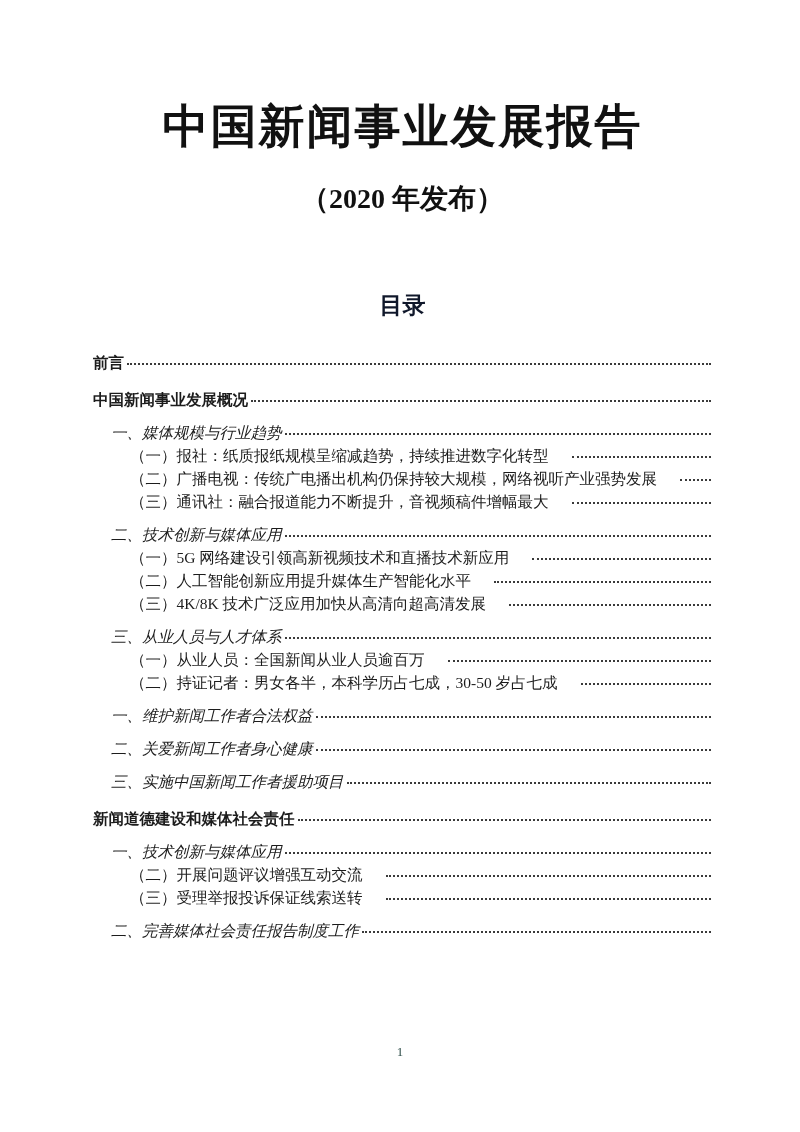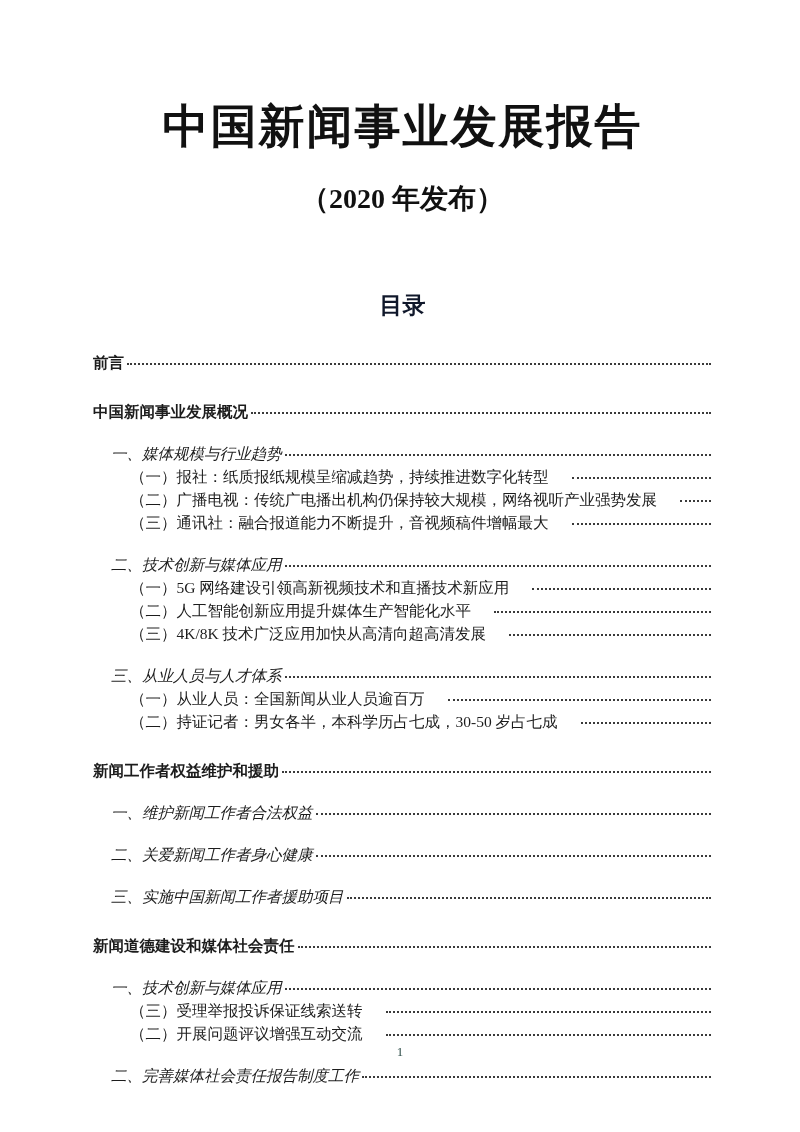--- a/index.html
+++ b/index.html
@@ -52,23 +52,23 @@
     flex: 0 0 auto;
   }
   .toc-row .leader {
     flex: 1 1 auto;
     border-bottom: 2px dotted #3a3a3a;
     margin-left: 3px;
     margin-right: 1px;
     transform: translateY(-3px);
     min-width: 10px;
   }
-  .toc-row.lvl0 { font-weight: 700; margin-top: 26px; }
+  .toc-row.lvl0 { font-weight: 700; margin-top: 14px; }
   .toc-row.lvl0:first-child { margin-top: 0; }
-  .toc-row.lvl1 { font-style: italic; margin-top: 19px; padding-left: 18px; }
+  .toc-row.lvl1 { font-style: italic; margin-top: 10px; padding-left: 18px; }
   .toc-row.lvl2 { padding-left: 37px; gap: 20px; }
   .page-number {
     position: absolute;
     bottom: 72px;
     left: 0;
     width: 100%;
     text-align: center;
     font-size: 13px;
     color: #2f4f4a;
   }
@@ -130,24 +130,20 @@
         <span class="leader" style="border-bottom-color: rgb(58, 58, 58);"></span>
       </div>
       <div class="toc-row lvl2">
         <span class="toc-label">（一）从业人员：全国新闻从业人员逾百万</span>
         <span class="leader" style="border-bottom-color: rgb(58, 58, 58);"></span>
       </div>
       <div class="toc-row lvl2">
         <span class="toc-label">（二）持证记者：男女各半，本科学历占七成，30-50 岁占七成</span>
         <span class="leader" style="border-bottom-color: rgb(58, 58, 58);"></span>
       </div>
-      <div class="toc-row lvl0">
-        <span class="toc-label">新闻工作者权益维护和援助</span>
-        <span class="leader" style="border-bottom-color: rgb(58, 58, 58);"></span>
-      </div>
       <div class="toc-row lvl1">
         <span class="toc-label">一、维护新闻工作者合法权益</span>
         <span class="leader" style="border-bottom-color: rgb(58, 58, 58);"></span>
       </div>
       <div class="toc-row lvl1">
         <span class="toc-label">二、关爱新闻工作者身心健康</span>
         <span class="leader" style="border-bottom-color: rgb(58, 58, 58);"></span>
       </div>
       <div class="toc-row lvl1">
         <span class="toc-label">三、实施中国新闻工作者援助项目</span>
@@ -155,25 +151,25 @@
       </div>
       <div class="toc-row lvl0">
         <span class="toc-label">新闻道德建设和媒体社会责任</span>
         <span class="leader" style="border-bottom-color: rgb(58, 58, 58);"></span>
       </div>
       <div class="toc-row lvl1">
         <span class="toc-label">一、技术创新与媒体应用</span>
         <span class="leader" style="border-bottom-color: rgb(58, 58, 58);"></span>
       </div>
       <div class="toc-row lvl2">
-        <span class="toc-label">（三）受理举报投诉保证线索送转</span>
+        <span class="toc-label">（二）开展问题评议增强互动交流</span>
         <span class="leader" style="border-bottom-color: rgb(58, 58, 58);"></span>
       </div>
       <div class="toc-row lvl2">
-        <span class="toc-label">（二）开展问题评议增强互动交流</span>
+        <span class="toc-label">（三）受理举报投诉保证线索送转</span>
         <span class="leader" style="border-bottom-color: rgb(58, 58, 58);"></span>
       </div>
       <div class="toc-row lvl1">
         <span class="toc-label">二、完善媒体社会责任报告制度工作</span>
         <span class="leader" style="border-bottom-color: rgb(58, 58, 58);"></span>
       </div>
     </div>
 
   <div class="page-number" style="color: rgb(47, 79, 74);">1</div>
 

